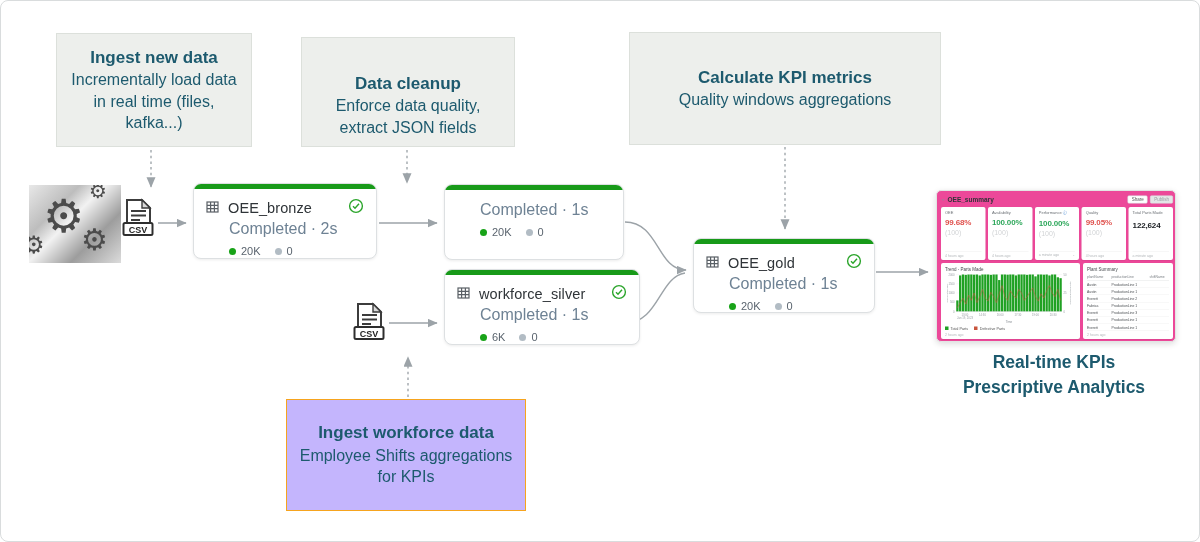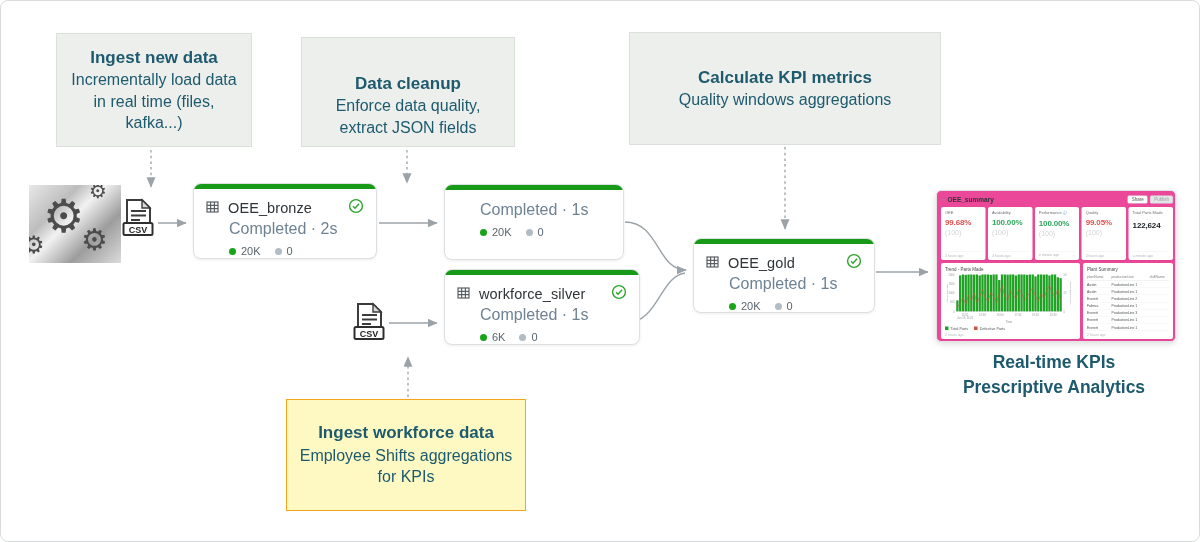--- a/index.html
+++ b/index.html
@@ -6,21 +6,21 @@
   body { background:#fff; font-family:"Liberation Sans","DejaVu Sans",sans-serif; }
   .canvas { position:relative; width:1200px; height:542px; background:#fff;
             border:1px solid #d9dcdd; border-radius:8px; overflow:hidden; }
   svg.overlay { position:absolute; left:0; top:0; width:1200px; height:542px; pointer-events:none; }
 
   
   .abox { position:absolute; background:#EDEFEC; border:1px solid #DCE0DB; color:#1D5A6E;
           text-align:center; display:flex; flex-direction:column; justify-content:center;
           padding:8px 12px; font-size:16px; line-height:1.33; }
   .abox .t { font-weight:bold; font-size:17px; }
-  .abox.orange { background:#fef9c3; border-color:#F6A41E; }
+  .abox.orange { background:#c4b5fd; border-color:#F6A41E; }
 
   
   .node { position:absolute; background:#fff; border:1px solid #DDE0E2; border-radius:8px;
           box-shadow:0 1px 3px rgba(0,0,0,.08); overflow:hidden; }
   .node-top { height:5px; background:#189A19; }
   .node-body { padding:9px 12px 24px; }
   .node-row { display:flex; align-items:center; gap:9px; }
   .node-name { font-size:14.5px; color:#2F3438; font-weight:500; flex:1; letter-spacing:.1px; }
   .node-status { font-size:16px; color:#6E8294; margin-left:23px; margin-top:2px; }
   .node-metrics { display:flex; gap:14px; margin-left:23px; margin-top:7px; font-size:11px; color:#5A646E; align-items:center; }

